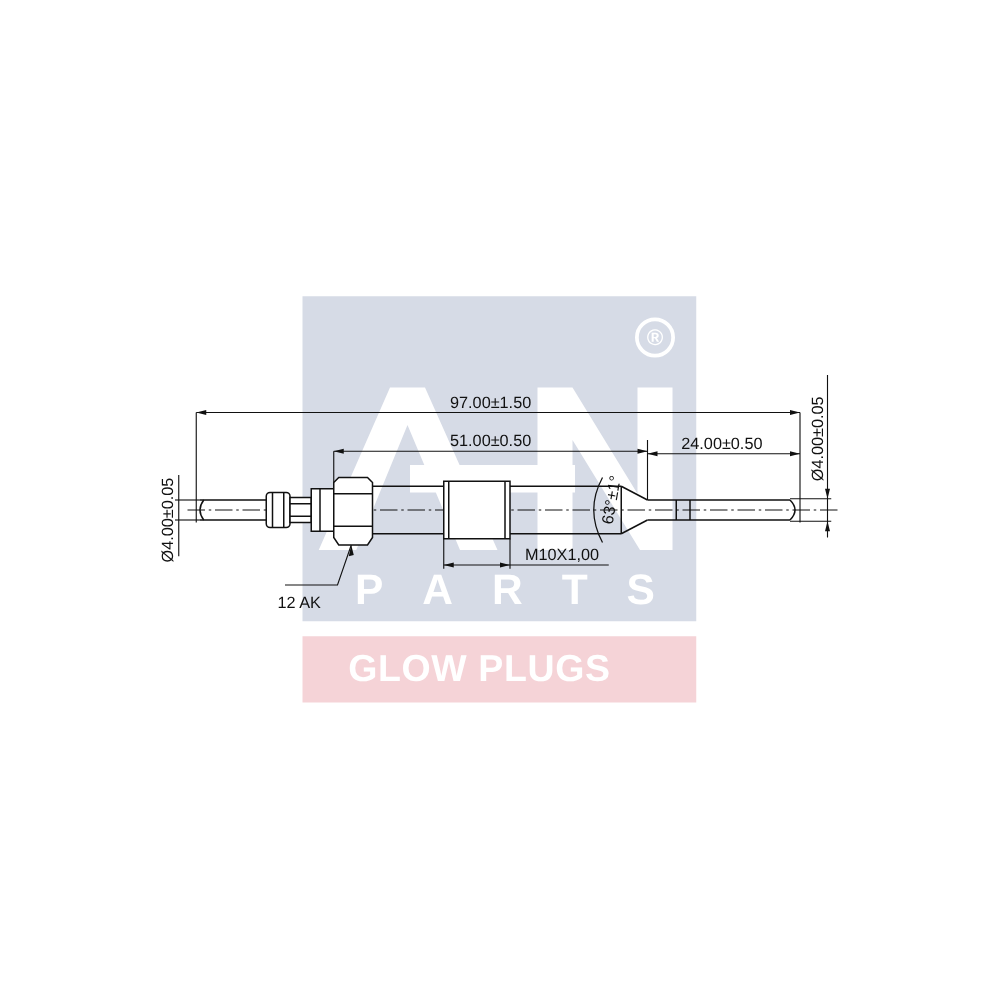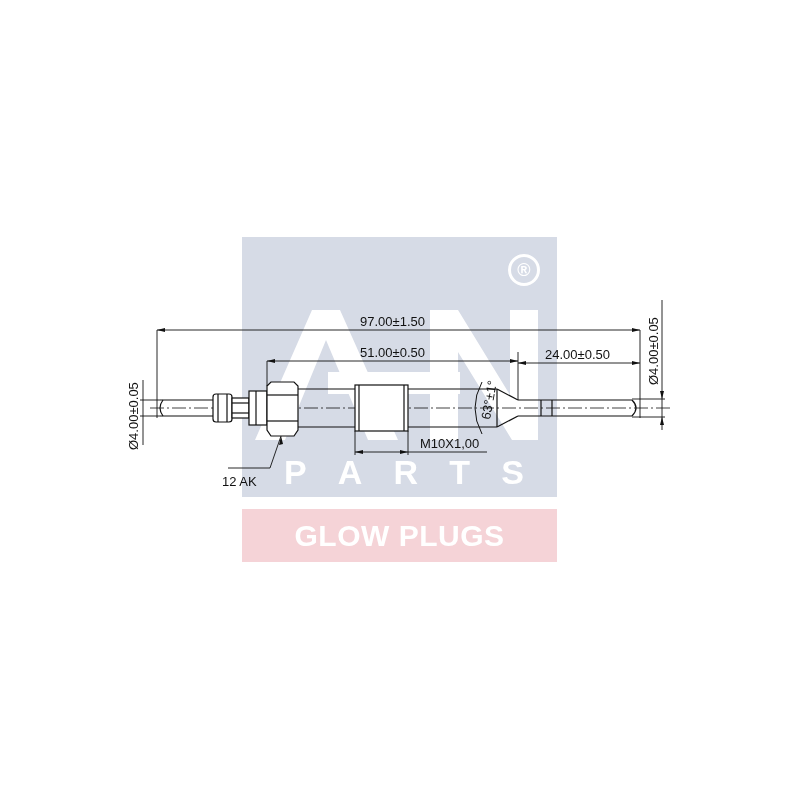--- a/index.html
+++ b/index.html
@@ -1,21 +1,21 @@
 <!DOCTYPE html>
 <html><head>
   <meta charset="utf-8">
   <style>
     html, body { margin: 0; padding: 0; }
     body { width: 800px; height: 800px; background: #ffffff; position: relative; overflow: hidden; font-family: "Liberation Sans", sans-serif; }
     .logo-bg { position: absolute; left: 242px; top: 237px; width: 315px; height: 260px; background: #d6dbe6; }
     .logo-red { position: absolute; left: 242px; top: 509px; width: 315px; height: 53px; background: #f5d3d7; }
     .reg { position: absolute; left: 508px; top: 254px; width: 26px; height: 26px; border: 3px solid #ffffff; border-radius: 50%; color: #fff; font-weight: bold; font-size: 18px; line-height: 26px; text-align: center; box-sizing: content-box; }
     .parts { position: absolute; left: 284px; top: 452px; width: 240px; display: flex; justify-content: space-between; color: #fff; font-weight: bold; font-size: 34px; line-height: 40px; }
-    .glow { position: absolute; left: 242px; top: 514px; width: 315px; text-align: center; color: #fff; font-weight: bold; font-size: 30px; line-height: 44px; letter-spacing: 0.5px; }
+    .glow { position: absolute; left: 226px; top: 514px; width: 315px; text-align: center; color: #fff; font-weight: bold; font-size: 30px; line-height: 44px; letter-spacing: 0.5px; }
     svg.drawing { position: absolute; left: 0; top: 0; }
     .dim-text { font-family: "Liberation Sans", sans-serif; font-size: 13px; fill: #111; }
   </style>
 </head>
 <body>
 
 <div class="logo-bg"></div>
 <div class="logo-red"></div>
 
 <svg class="drawing" width="800" height="800" viewBox="0 0 800 800">

